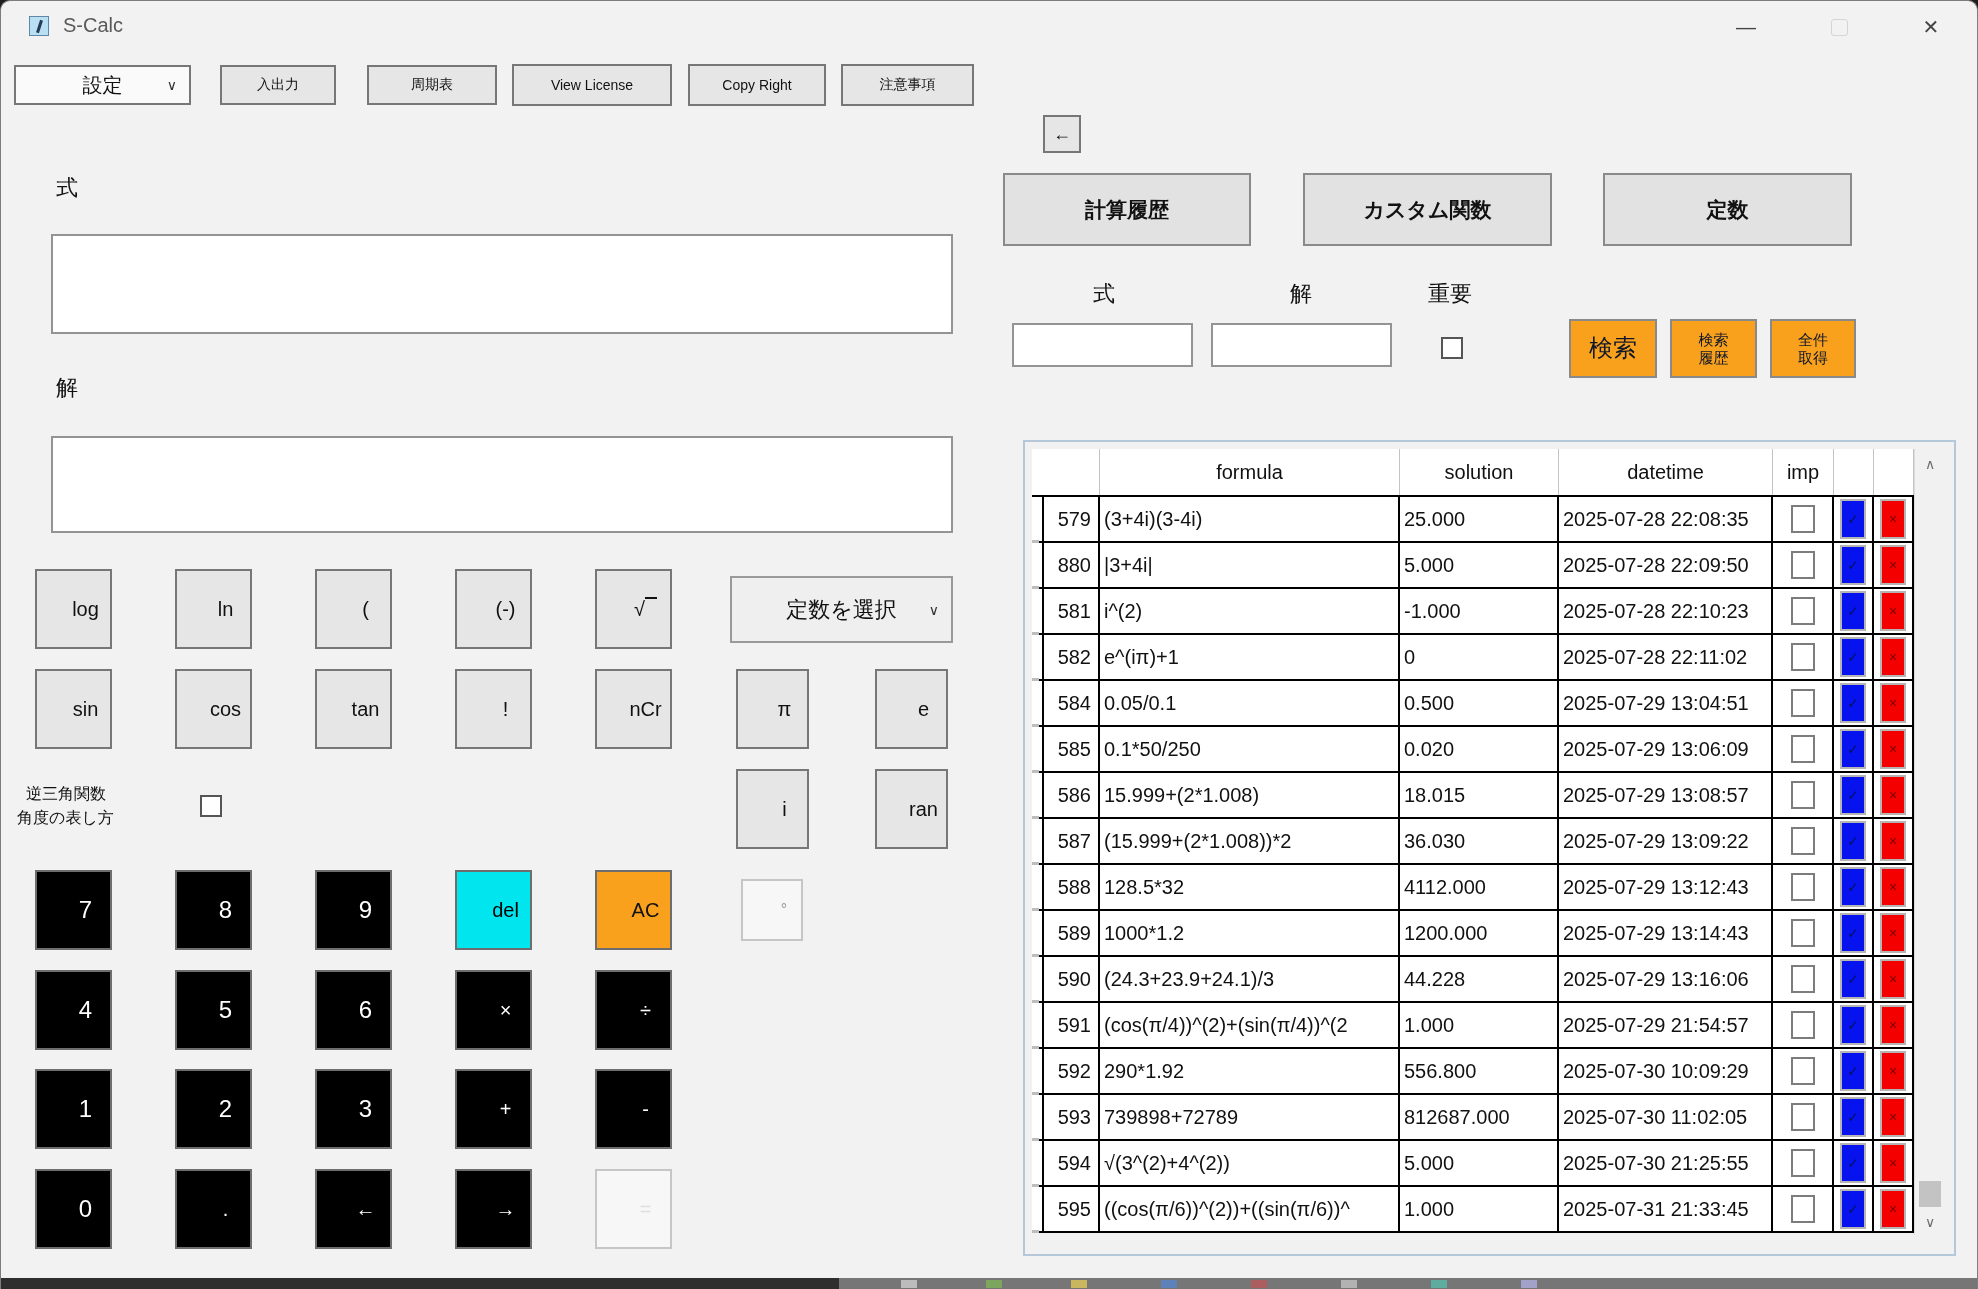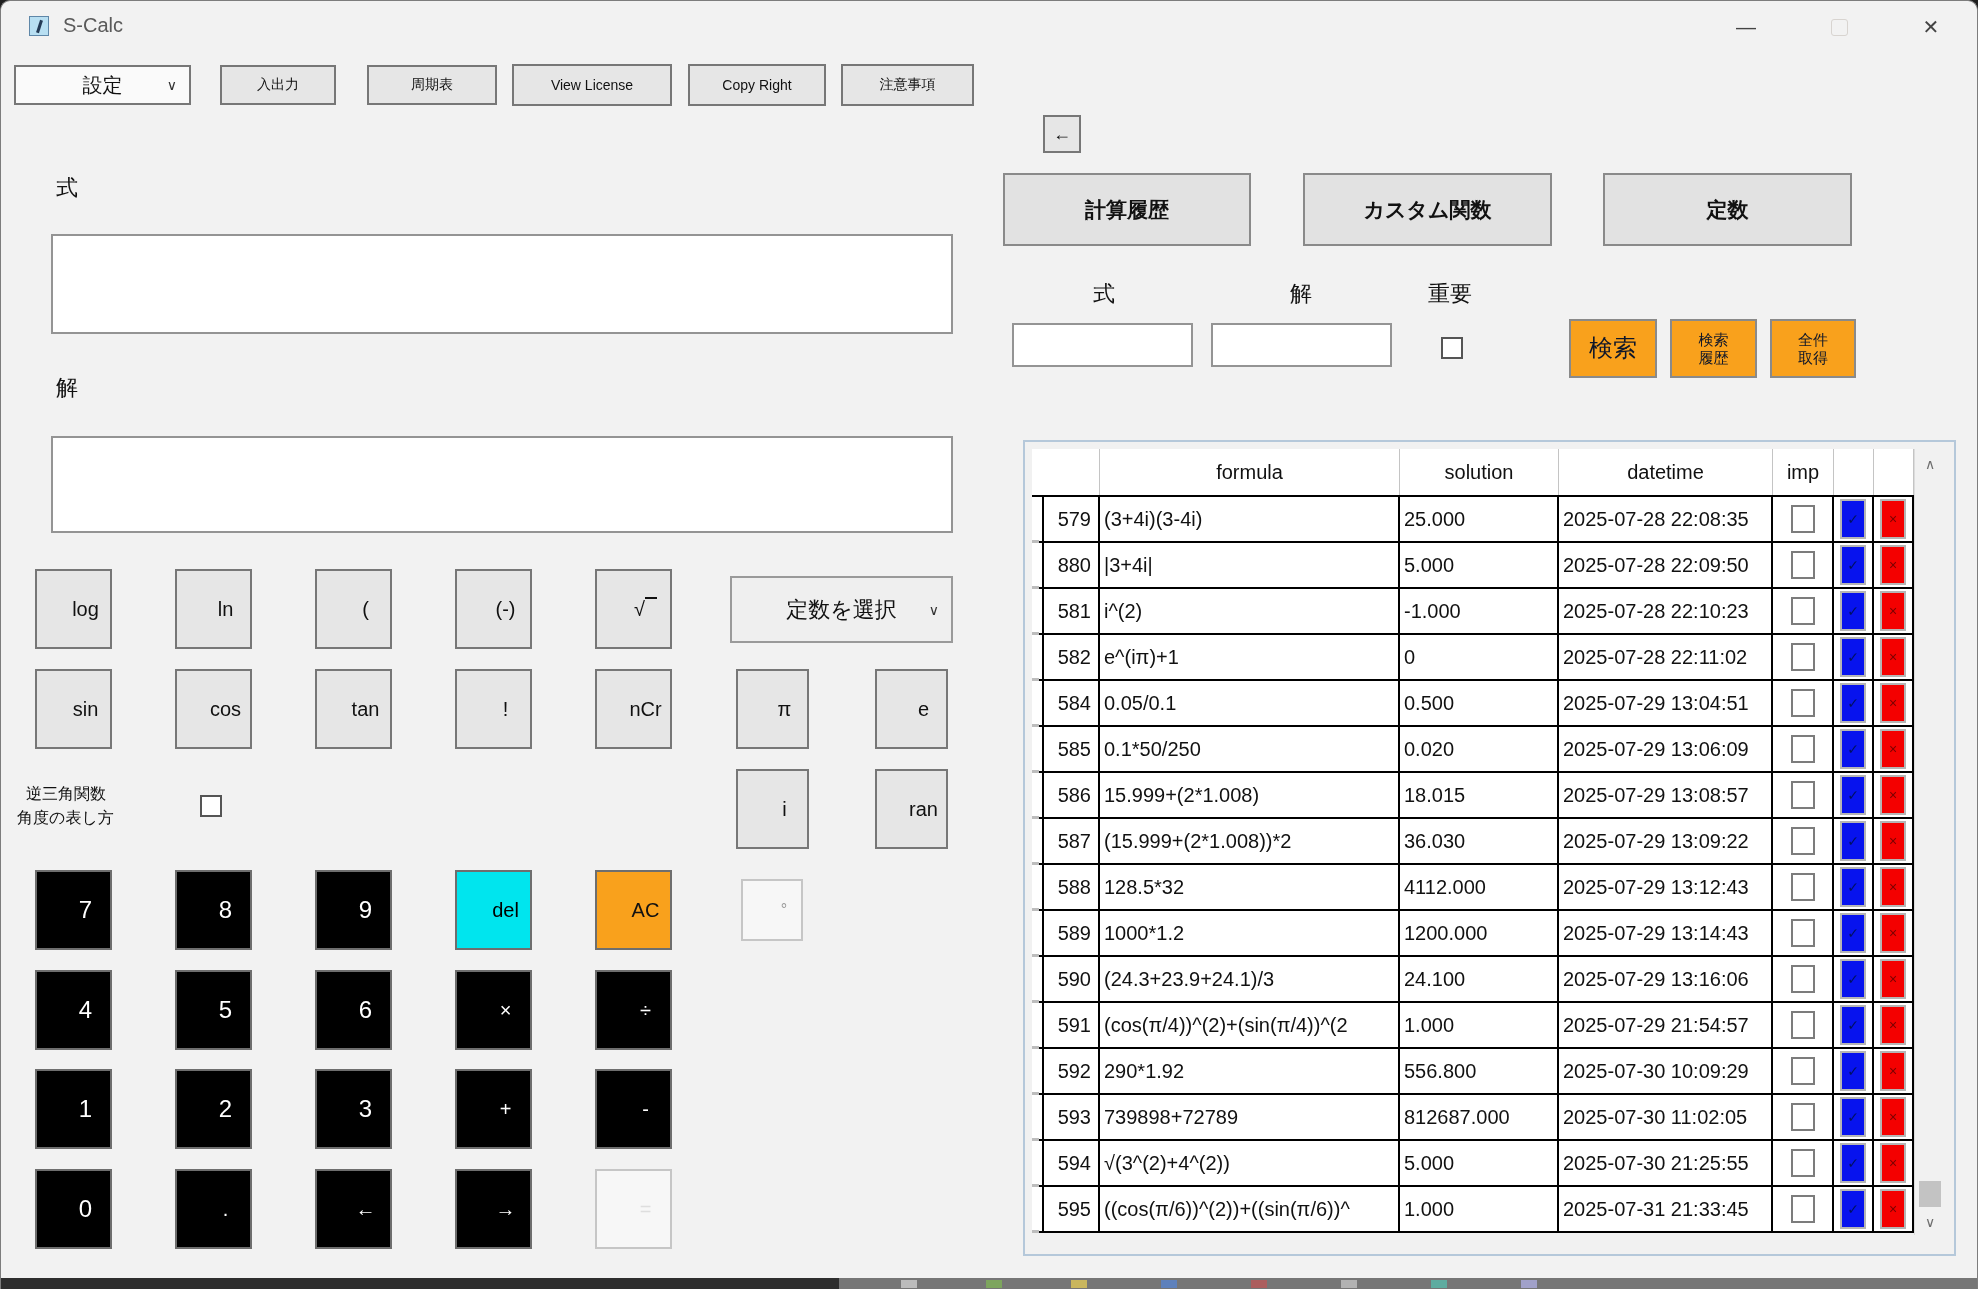--- a/index.html
+++ b/index.html
@@ -352,21 +352,21 @@
               <div class="act-btn act-blue">✓</div>
             </div>
             <div class="cell c-act">
               <div class="act-btn act-red">×</div>
             </div>
           </div>
           <div class="grid-row">
             <div class="c-margin"></div>
             <div class="cell c-num">590</div>
             <div class="cell c-formula">(24.3+23.9+24.1)/3</div>
-            <div class="cell c-solution">24.100</div>
+            <div class="cell c-solution">44.228</div>
             <div class="cell c-datetime">2025-07-29 13:16:06</div>
             <div class="cell c-imp">
               <div class="row-check"></div>
             </div>
             <div class="cell c-act">
               <div class="act-btn act-blue">✓</div>
             </div>
             <div class="cell c-act">
               <div class="act-btn act-red">×</div>
             </div>

